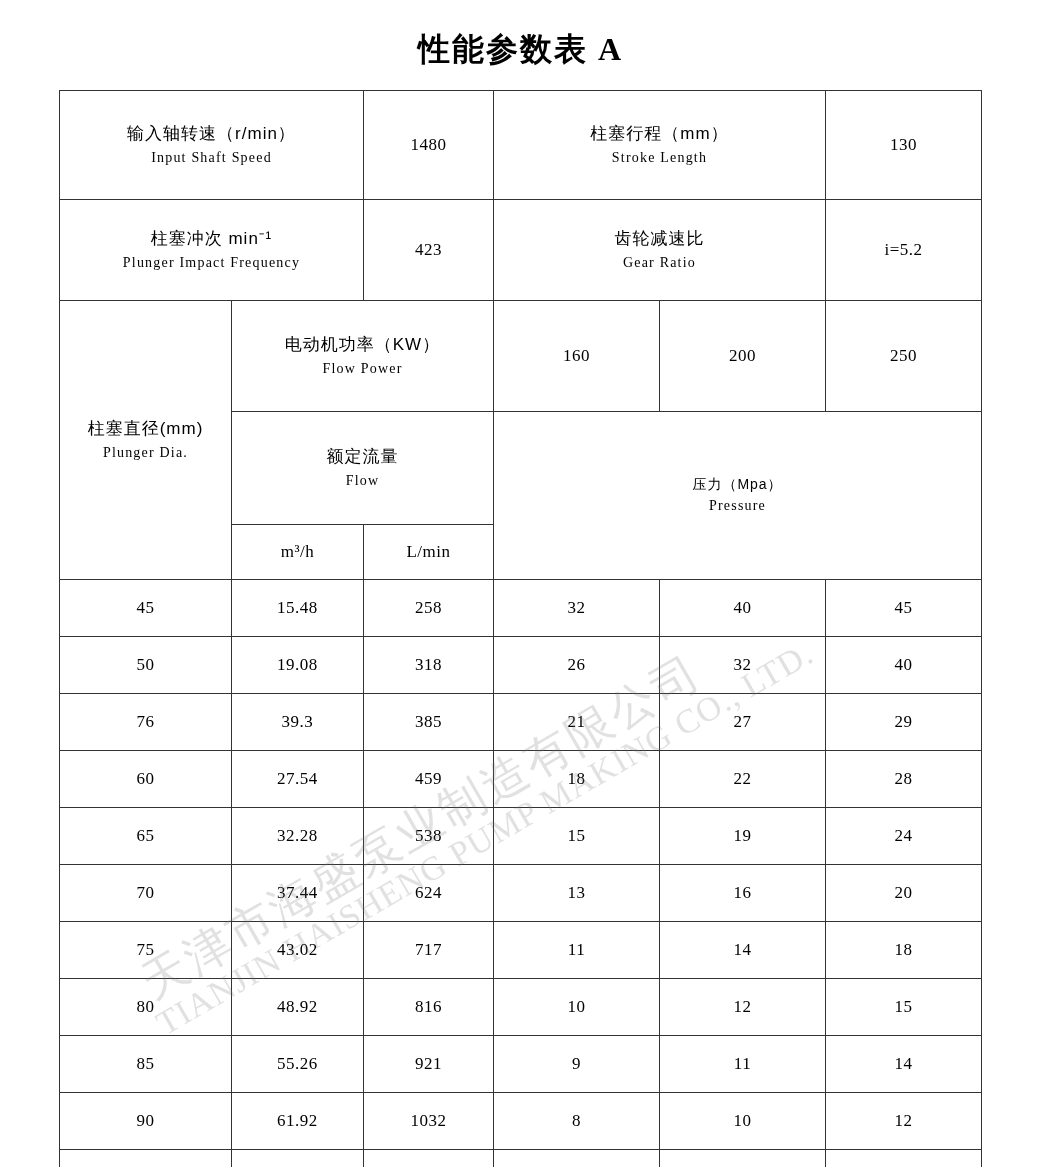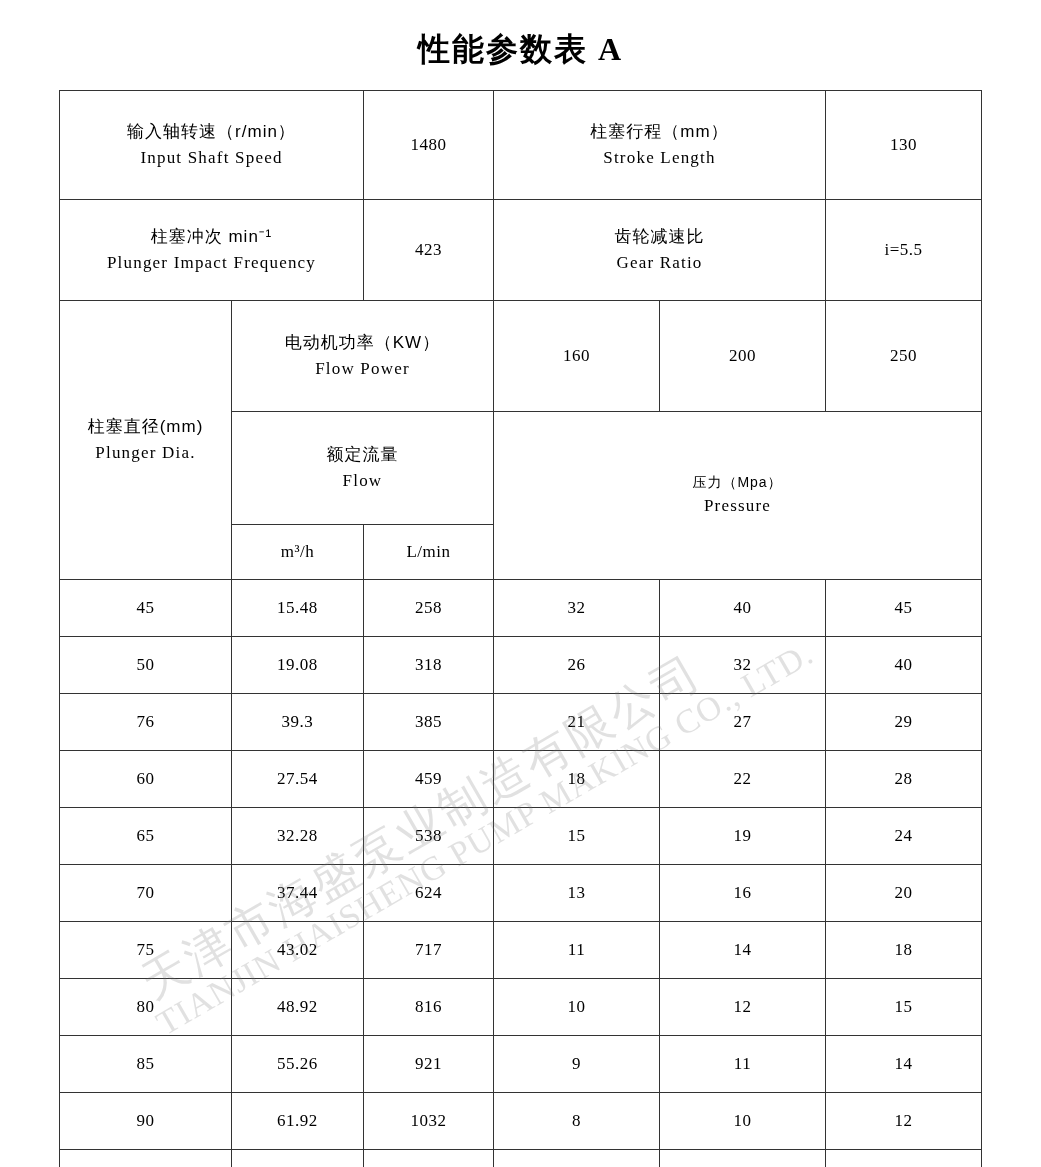--- a/index.html
+++ b/index.html
@@ -50,21 +50,21 @@
     display: block;
     font-family: "Liberation Sans", sans-serif;
     font-size: 17px;
     line-height: 1.5;
     letter-spacing: 1px;
     text-align: center;
   }
   .en {
     display: block;
     font-family: "Liberation Serif", serif;
-    font-size: 17px;
+    font-size: 14px;
     line-height: 1.55;
     letter-spacing: 1.2px;
   }
   .val {
     font-family: "Liberation Serif", serif;
     font-size: 17px;
     letter-spacing: 0.5px;
   }
   .row-h-a td { height: 100px; }
   .row-h-b td { height: 92px; }
@@ -144,21 +144,21 @@
           <span class="en">Plunger Impact Frequency</span>
         </td>
         <td>
           <span class="val">423</span>
         </td>
         <td colspan="2">
           <span class="cn">齿轮减速比</span>
           <span class="en">Gear Ratio</span>
         </td>
         <td>
-          <span class="val">i=5.5</span>
+          <span class="val">i=5.2</span>
         </td>
       </tr>
 
       <tr>
         <td rowspan="3">
           <span class="cn">柱塞直径(mm)</span>
           <span class="en">Plunger Dia.</span>
         </td>
         <td colspan="2" style="height:102px">
           <span class="cn">电动机功率（KW）</span>

